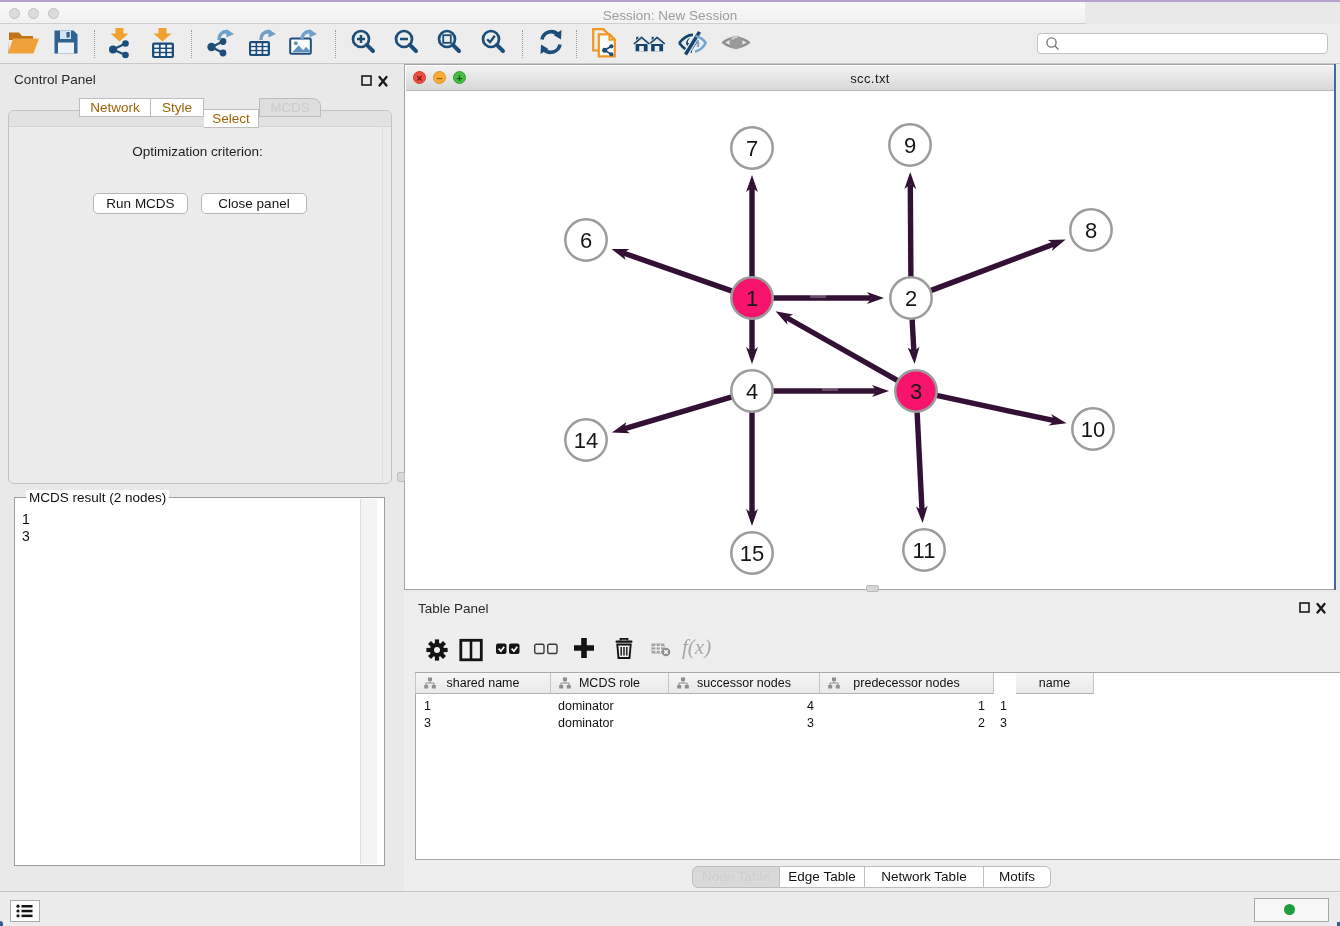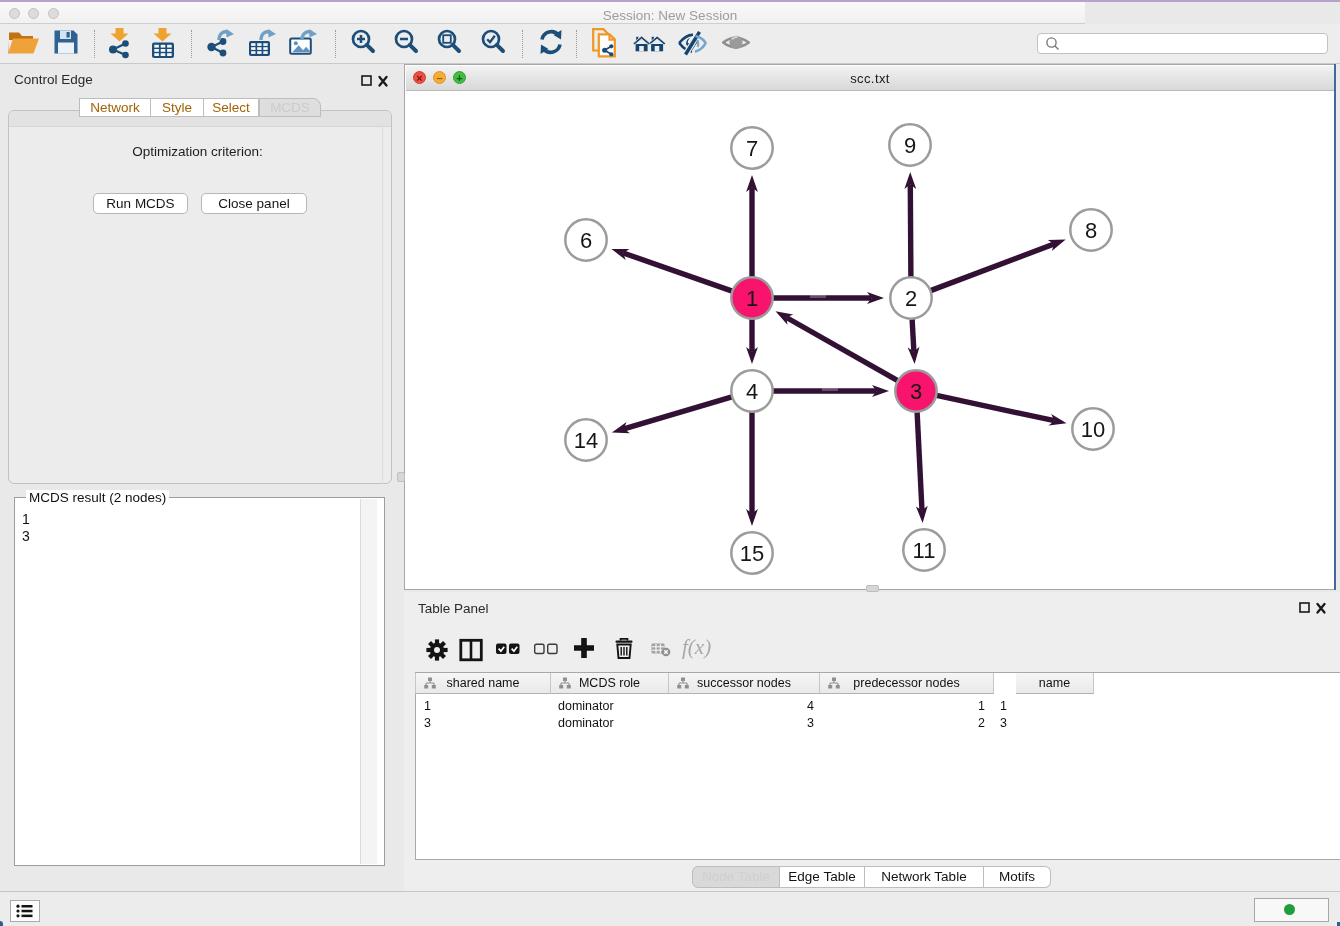--- a/index.html
+++ b/index.html
@@ -205,30 +205,30 @@
   </svg>
   <div id="searchbox">
       <svg width="18" height="18" style="position:absolute;left:6px;top:1px">
     <circle cx="7.5" cy="7.5" r="4.6" fill="none" stroke="#7a7a7a" stroke-width="1.4"></circle>
     <line x1="11" y1="11" x2="14.5" y2="14.5" stroke="#7a7a7a" stroke-width="1.4"></line>
       </svg>
     </div>
 </div>
 
 <div id="cpanel" class="abs">
-  <div id="cpanel-title" class="abs">Control Edge</div>
+  <div id="cpanel-title" class="abs">Control Panel</div>
   <svg class="abs" style="left:361px;top:11px" width="30" height="13">
     <rect x="1" y="1" width="9" height="9" fill="none" stroke="#1a1a1a" stroke-width="1.6"></rect>
     <path d="M18.5,2 L25.5,10.5 M25.5,2 L18.5,10.5" stroke="#1a1a1a" stroke-width="2.3" stroke-linecap="round"></path>
   </svg>
   <div id="tabpane" class="abs"></div>
   <div id="tabstrip-bg" class="abs"></div>
   <div class="tab" style="left:79px;width:72px;">Network</div>
   <div class="tab" style="left:151px;width:53px;border-left:none;">Style</div>
-  <div class="tab" style="left:204px;width:55px;border-left:none;">Select</div>
+  <div class="tab" style="left:204px;width:55px;border-left:none;margin-top:11px;">Select</div>
   <div class="tab" id="tab-mcds" style="left:259px;width:62px;">MCDS</div>
   <div id="optlabel" class="abs">Optimization criterion:</div>
   <div class="btn" style="left:93px;top:129px;width:95px;">Run MCDS</div>
   <div class="btn" style="left:201px;top:129px;width:106px;">Close panel</div>
   <div class="abs" style="left:382px;top:62px;width:1px;height:358px;background:#dedede;"></div>
   <div id="resultbox" class="abs"></div>
   <div id="resultsb" class="abs"></div>
   <div id="resultlabel" class="abs">MCDS result (2 nodes)</div>
   <div id="resulttext" class="abs">1<br>3</div>
 </div>

